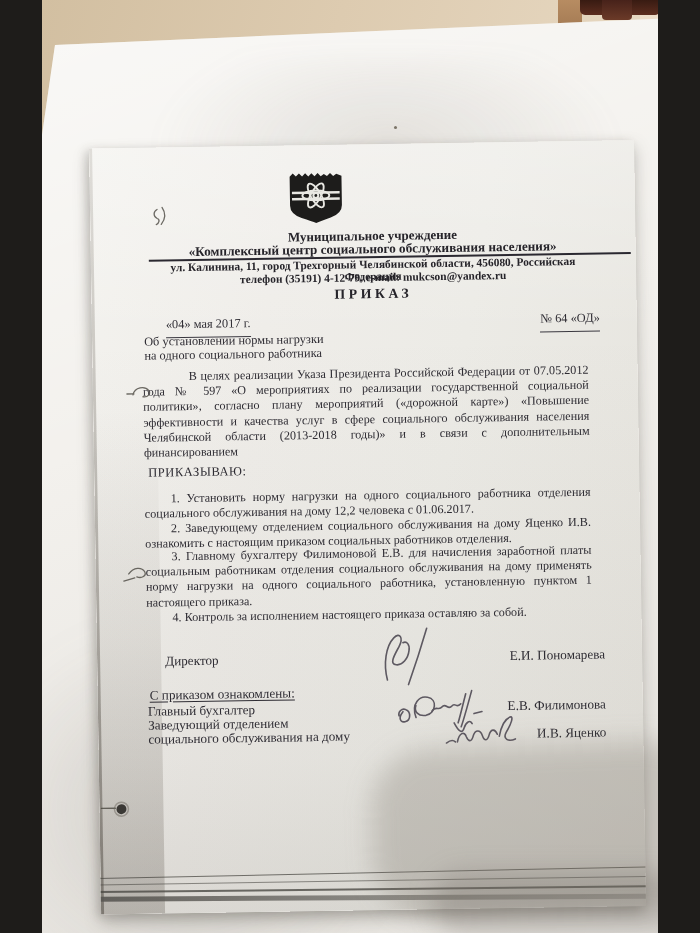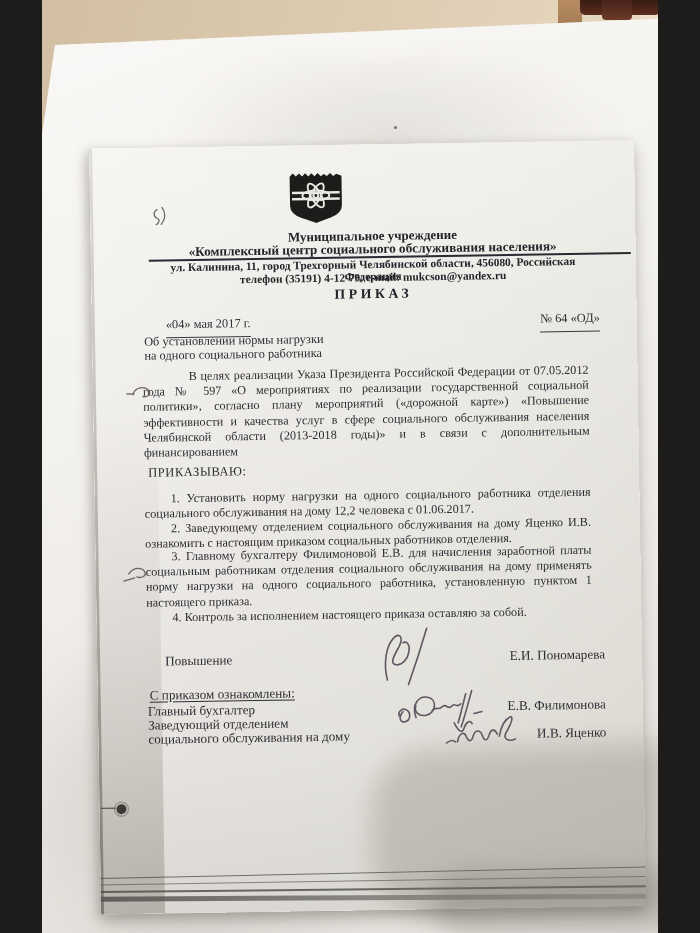--- a/index.html
+++ b/index.html
@@ -190,21 +190,21 @@
 
       <p class="para preamble">В целях реализации Указа Президента Российской Федерации от 07.05.2012 года № 597 «О мероприятиях по реализации государственной социальной политики», согласно плану мероприятий («дорожной карте») «Повышение эффективности и качества услуг в сфере социального обслуживания населения Челябинской области (2013-2018 годы)» и в связи с дополнительным финансированием</p>
       <div class="orderverb">ПРИКАЗЫВАЮ:</div>
 
       <p class="para item i1">1. Установить норму нагрузки на одного социального работника отделения социального обслуживания на дому 12,2 человека с 01.06.2017.</p>
       <p class="para item i2">2. Заведующему отделением социального обслуживания на дому Яценко И.В. ознакомить с настоящим приказом социальных работников отделения.</p>
       <p class="para item i3">3. Главному бухгалтеру Филимоновой Е.В. для начисления заработной платы социальным работникам отделения социального обслуживания на дому применять норму нагрузки на одного социального работника, установленную пунктом 1 настоящего приказа.</p>
       <p class="para item i4" style="text-align:left;">4. Контроль за исполнением настоящего приказа оставляю за собой.</p>
 
       <div class="sigrow dirrow">
-        <span class="role">Повышение</span>
+        <span class="role">Директор</span>
         <span>Е.И. Пономарева</span>
       </div>
       <div class="ack">С приказом ознакомлены:</div>
       <div class="sigrow acctrow">
         <span>Главный бухгалтер</span>
         <span>Е.В. Филимонова</span>
       </div>
       <div class="head1">Заведующий отделением</div>
       <div class="sigrow headrow">
         <span>социального обслуживания на дому</span>

